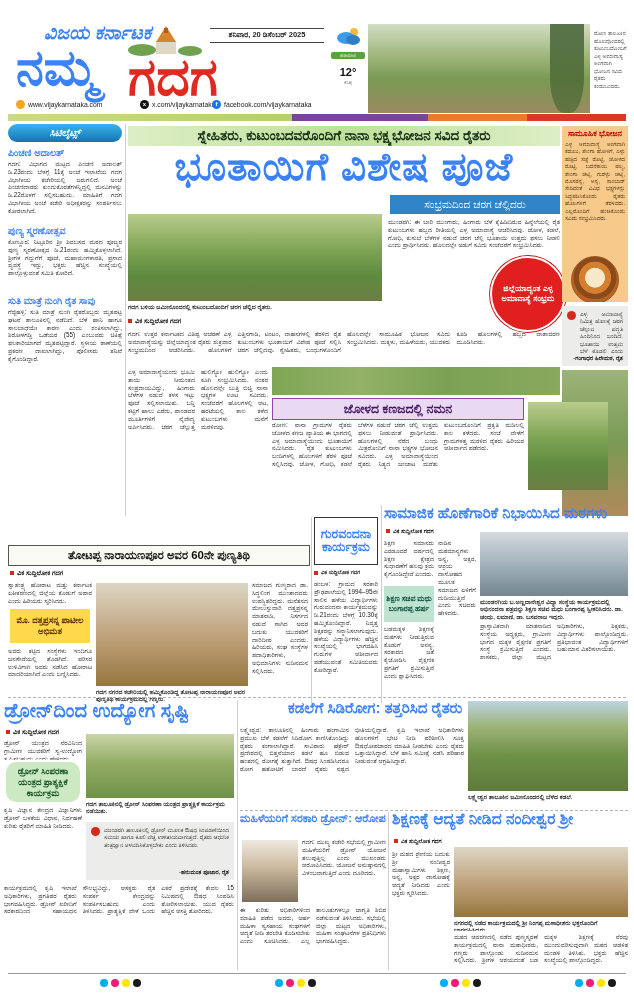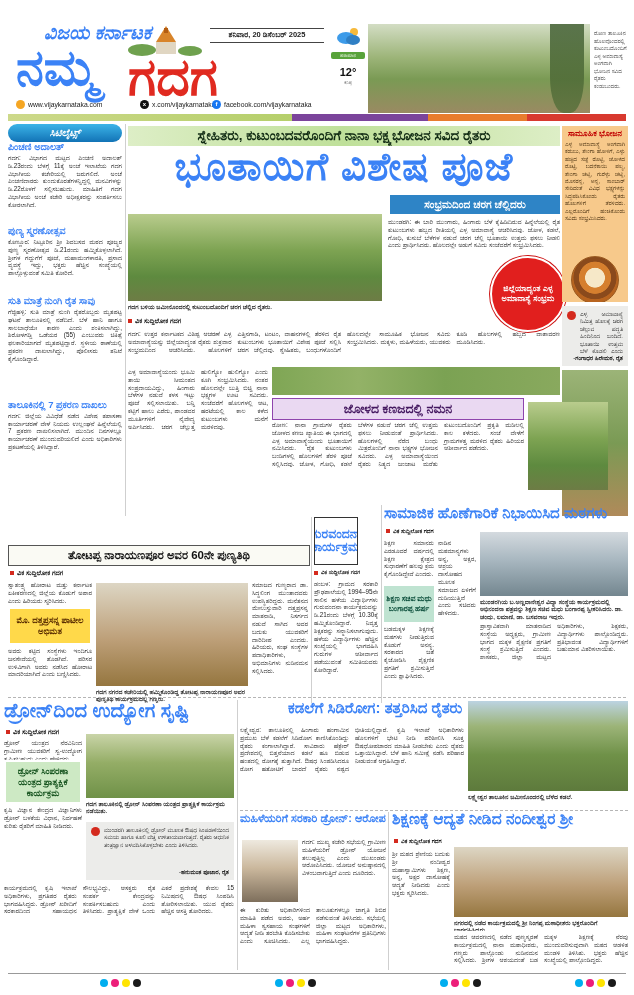--- a/index.html
+++ b/index.html
@@ -11,25 +11,25 @@
   .photo.portrait{background:linear-gradient(180deg,#eee9df 0%,#cbb89d 45%,#7e6f5c 100%);}
   .hl{font-weight:900;color:#3b82f6;line-height:1.05;}
   .body{font-size:6.3px;line-height:1.24;text-align:justify;color:#222;}
   .cols2{column-count:2;column-gap:6px;}
   .cols3{column-count:3;column-gap:6px;}
   .cols4{column-count:4;column-gap:6px;}
   .cap{font-size:6.2px;font-weight:bold;color:#333;line-height:1.2;}
   .byline{font-size:6.6px;font-weight:bold;color:#111;white-space:nowrap;}
   .sq{display:inline-block;width:4px;height:4px;background:#d42a1e;margin-right:3px;vertical-align:middle;}
   .kicker{background:linear-gradient(90deg,#ddeec6,#bfe09a 50%,#ddeec6);display:flex;align-items:center;justify-content:center;font-size:13.5px;font-weight:bold;color:#102a12;}
-  .bluebar{background:#2e84c6;color:#fff;display:flex;align-items:center;justify-content:center;font-size:10.5px;font-weight:bold;}
+  .bluebar{background:#2e84c6;color:#fff;display:flex;align-items:center;justify-content:center;font-size:10.5px;font-weight:normal;}
   .purplebar{background:#ead9f2;border:1px solid #8e44ad;color:#43175f;display:flex;align-items:center;justify-content:center;font-size:12.5px;font-weight:900;}
   .badge-circle{background:#e11f1e;border:2px solid #fff;border-radius:50%;color:#fff;display:flex;align-items:center;justify-content:center;text-align:center;font-size:8px;font-weight:bold;line-height:1.2;padding:6px;box-sizing:border-box;box-shadow:0 0 0 1px #c11;}
   .greenbox{background:#bfe3d1;color:#0a4d3a;display:flex;align-items:center;justify-content:center;text-align:center;font-weight:bold;padding:2px;box-sizing:border-box;font-family:Liberation Serif, serif;}
-  .greenbox2{background:#cde9c4;color:#14521d;}
+  .greenbox2{background:#cde9c4;color:#14521d;border-radius:10px;}
   .yellowbox{background:#ffd94a;color:#5a2d00;display:flex;align-items:center;justify-content:center;text-align:center;font-size:8.5px;font-weight:bold;padding:2px;box-sizing:border-box;}
   .quotebox{background:#ececea;padding:5px 5px 3px 5px;box-sizing:border-box;}
   .quotebox .dot{width:9px;height:9px;border-radius:50%;background:#d42a1e;float:left;margin:0 4px 2px 0;}
   .quotebox .qt{font-size:5.9px;line-height:1.25;text-align:justify;color:#222;}
   .quotebox .qby{font-size:5.9px;font-weight:bold;text-align:right;color:#111;margin-top:2px;}
   .vrule{background:#cfcfcf;width:1px;}
   .hdash{border-top:1px dashed #b5b5b5;height:0;}
   .cmyk{display:flex;gap:3px;}
   .cmyk span{width:8px;height:8px;border-radius:50%;display:block;}
   .soc{font-size:6.8px;color:#222;display:flex;align-items:center;gap:3px;white-space:nowrap;}
@@ -96,35 +96,31 @@
 
   <div class="abs" style="left:8px;top:114px;width:618px;height:7px;display:flex;">
     <div style="width:46%;background:linear-gradient(90deg,#cdd98a,#b5cf6b);"></div>
     <div style="width:22%;background:#7b449b;"></div>
     <div style="width:16%;background:#e87c2e;"></div>
     <div style="width:16%;background:#d8392f;"></div>
   </div>
 
   <div class="abs" style="left:8px;top:124px;width:114px;height:392px;">
     <div style="background:linear-gradient(180deg,#3cb4e8,#1273b6);color:#fff;font-size:10px;font-weight:bold;font-style:italic;text-align:center;border-radius:9px;padding:3px 0;">ಸಿಟಿಲೈಟ್ಸ್</div>
-    <div style="">
+    <div style="margin-top:6px;">
       <div class="hl" style="font-size:9.5px;margin-bottom:2px;">ಪಿಂಚಣಿ ಅದಾಲತ್</div>
       <div class="body" style="height:66px;overflow:hidden;">ಗದಗ: ವಿಭಾಗದ ಮಟ್ಟದ ಪಿಂಚಣಿ ಅದಾಲತ್ ಡಿ.23ರಂದು ಬೆಳಗ್ಗೆ 11ಕ್ಕೆ ಅಂಚೆ ಇಲಾಖೆಯ ಗದಗ ವಿಭಾಗೀಯ ಕಚೇರಿಯಲ್ಲಿ ಜರುಗಲಿದೆ. ಅಂಚೆ ಪಿಂಚಣಿದಾರರು ಕುಂದುಕೊರತೆಗಳನ್ನಿದ್ದಲ್ಲಿ ಮನವಿಗಳನ್ನು ಡಿ.22ರೊಳಗೆ ಸಲ್ಲಿಸಬಹುದು. ಮಾಹಿತಿಗೆ ಗದಗ ವಿಭಾಗೀಯ ಅಂಚೆ ಕಚೇರಿ ಅಧೀಕ್ಷಕರನ್ನು ಸಂಪರ್ಕಿಸಲು ಕೋರಲಾಗಿದೆ.</div>
     </div>
-    <div style="margin-top:6px;">
+    <div style="">
       <div class="hl" style="font-size:9.5px;margin-bottom:2px;">ಪುಣ್ಯ ಸ್ಮರಣೋತ್ಸವ</div>
       <div class="body" style="height:52px;overflow:hidden;">ಕೊಣ್ಣೂರ: ನಿಟ್ಟೂರಿನ ಶ್ರೀ ಶಿವಬಸವ ಮಠದ ಪೂಜ್ಯರ ಪುಣ್ಯ ಸ್ಮರಣೋತ್ಸವ ಡಿ.21ರಂದು ಹಮ್ಮಿಕೊಳ್ಳಲಾಗಿದೆ. ಶ್ರೀಗಳ ಗದ್ದುಗೆಗೆ ಪೂಜೆ, ಮಹಾಮಂಗಳಾರತಿ, ಪ್ರಸಾದ ವ್ಯವಸ್ಥೆ ಇದ್ದು, ಭಕ್ತರು ಹೆಚ್ಚಿನ ಸಂಖ್ಯೆಯಲ್ಲಿ ಪಾಲ್ಗೊಳ್ಳುವಂತೆ ಸಮಿತಿ ಕೋರಿದೆ.</div>
     </div>
     <div style="margin-top:6px;">
       <div class="hl" style="font-size:9.5px;margin-bottom:2px;">ಸುತಿ ಮಾತ್ರೆ ನುಂಗಿ ರೈತ ಸಾವು</div>
       <div class="body" style="height:86px;overflow:hidden;">ಗೆಜ್ಜಿಹಳ್ಳಿ: ಸುತಿ ಮಾತ್ರೆ ನುಂಗಿ ರೈತರೊಬ್ಬರು ಮೃತಪಟ್ಟ ಘಟನೆ ತಾಲೂಕಿನಲ್ಲಿ ನಡೆದಿದೆ. ಬೆಳೆ ಹಾನಿ ಹಾಗೂ ಸಾಲಬಾಧೆಯೇ ಕಾರಣ ಎಂದು ಶಂಕಿಸಲಾಗಿದ್ದು, ಶಿರೋಳಗಡ್ಡಿ ಒಡೆಯರ (55) ಎಂಬುವರು ಚಿಕಿತ್ಸೆ ಫಲಕಾರಿಯಾಗದೆ ಮೃತಪಟ್ಟಿದ್ದಾರೆ. ಸ್ಥಳೀಯ ಠಾಣೆಯಲ್ಲಿ ಪ್ರಕರಣ ದಾಖಲಾಗಿದ್ದು, ಪೊಲೀಸರು ತನಿಖೆ ಕೈಗೊಂಡಿದ್ದಾರೆ.</div>
-    </div>
-    <div style="margin-top:6px;">
-      <div class="hl" style="font-size:9.5px;margin-bottom:2px;">ತಾಲೂಕಿನಲ್ಲಿ 7 ಪ್ರಕರಣ ದಾಖಲು</div>
-      <div class="body" style="height:78px;overflow:hidden;">ಗದಗ: ಜಿಲ್ಲೆಯ ವಿವಿಧೆಡೆ ನಡೆದ ವಿಶೇಷ ತಪಾಸಣಾ ಕಾರ್ಯಾಚರಣೆ ವೇಳೆ ನಿಯಮ ಉಲ್ಲಂಘನೆ ಹಿನ್ನೆಲೆಯಲ್ಲಿ 7 ಪ್ರಕರಣ ದಾಖಲಿಸಲಾಗಿದೆ. ಮುಂದಿನ ದಿನಗಳಲ್ಲೂ ಕಾರ್ಯಾಚರಣೆ ಮುಂದುವರಿಯಲಿದೆ ಎಂದು ಅಧಿಕಾರಿಗಳು ಪ್ರಕಟಣೆಯಲ್ಲಿ ತಿಳಿಸಿದ್ದಾರೆ.</div>
     </div>
   </div>
   <div class="abs vrule" style="left:125px;top:124px;height:392px;"></div>
 
   <div class="abs kicker" style="left:128px;top:126px;width:432px;height:20px;">ಸ್ನೇಹಿತರು, ಕುಟುಂಬದವರೊಂದಿಗೆ ನಾನಾ ಭಕ್ಷ್ಯಭೋಜನ ಸವಿದ ರೈತರು</div>
   <div class="abs hl" style="left:128px;top:147px;width:432px;height:47px;font-size:39px;text-align:center;letter-spacing:1px;">ಭೂತಾಯಿಗೆ ವಿಶೇಷ ಪೂಜೆ</div>
   <div class="abs bluebar" style="left:390px;top:195px;width:170px;height:19px;">ಸಂಭ್ರಮದಿಂದ ಚರಗ ಚೆಲ್ಲಿದರು</div>
 
   <div class="abs photo" style="left:128px;top:214px;width:254px;height:87px;"></div>
   <div class="abs body" style="left:388px;top:218px;width:172px;height:108px;">ಮುಂಡರಗಿ: ಈ ಬಾರಿ ಮುಂಗಾರು, ಹಿಂಗಾರು ಬೆಳೆ ಕೈಹಿಡಿದಿರುವ ಹಿನ್ನೆಲೆಯಲ್ಲಿ ರೈತ ಕುಟುಂಬಗಳು ಹಬ್ಬದ ರೀತಿಯಲ್ಲಿ ಎಳ್ಳ ಅಮಾವಾಸ್ಯೆ ಆಚರಿಸಿದವು. ಜೋಳ, ಕಡಲೆ, ಗೋಧಿ, ಕುಸುಬೆ ಬೆಳೆಗಳ ನಡುವೆ ಚರಗ ಚೆಲ್ಲಿ ಭೂತಾಯಿ ಉತ್ತಮ ಫಸಲು ನೀಡಲಿ ಎಂದು ಪ್ರಾರ್ಥಿಸಿದರು. ಹೊಲದಲ್ಲೇ ಅಡುಗೆ ಸವಿದು ಸಂಜೆವರೆಗೆ ಸಂಭ್ರಮಿಸಿದರು.</div>
@@ -160,21 +156,21 @@
     <span class="sq"></span><span>ವಿಕ ಸುದ್ದಿಲೋಕ ಗದಗ</span>
   </div>
   <div class="abs body" style="left:8px;top:581px;width:84px;height:26px;">ಸ್ವಾತಂತ್ರ್ಯ ಹೋರಾಟ ಮತ್ತು ಕರ್ನಾಟಕ ಏಕೀಕರಣದಲ್ಲಿ ಜಿಲ್ಲೆಯ ಕೊಡುಗೆ ಅಪಾರ ಎಂದು ಹಿರಿಯರು ಸ್ಮರಿಸಿದರು.</div>
   <div class="abs yellowbox" style="left:10px;top:609px;width:80px;height:34px;">ಮೊ. ದತ್ತಪ್ರಸನ್ನ ಪಾಟೀಲ ಅಭಿಮತ</div>
   <div class="abs body" style="left:8px;top:647px;width:84px;height:56px;">ಅವರು ಕಟ್ಟಿದ ಸಂಸ್ಥೆಗಳು ಇಂದಿಗೂ ಜನಸೇವೆಯಲ್ಲಿ ತೊಡಗಿವೆ. ಪರಿಸರ ಉಳಿವಿಗಾಗಿ ಅವರು ನಡೆಸಿದ ಹೋರಾಟ ಮಾದರಿಯಾಗಿದೆ ಎಂದು ಬಣ್ಣಿಸಿದರು.</div>
   <div class="abs photo group" style="left:96px;top:583px;width:152px;height:103px;"></div>
   <div class="abs cap" style="left:96px;top:688px;width:152px;height:15px;">ಗದಗ ನಗರದ ಕಚೇರಿಯಲ್ಲಿ ಹಮ್ಮಿಕೊಂಡಿದ್ದ ತೋಟಪ್ಪ ನಾರಾಯಣಪೂರ ಅವರ ಪುಣ್ಯತಿಥಿ ಕಾರ್ಯಕ್ರಮದಲ್ಲಿ ಗಣ್ಯರು.</div>
   <div class="abs body" style="left:252px;top:581px;width:56px;height:122px;">ಸಮಾಜದ ಗುಣ್ಯರಾದ ಡಾ. ಸಿದ್ಧಲಿಂಗ ಮುಂತಾದವರು ಉಪಸ್ಥಿತರಿದ್ದರು. ಮನೆತನದ ಮೇಲುಸ್ತುವಾರಿ ದತ್ತಪ್ರಸನ್ನ ಮಾತನಾಡಿ, ನಿಸರ್ಗದ ನಡುವೆ ಸಾಗಿದ ಅವರ ಬದುಕು ಯುವಕರಿಗೆ ದಾರಿದೀಪ ಎಂದರು. ಹಿರಿಯರು, ಸಂಘ ಸಂಸ್ಥೆಗಳ ಪದಾಧಿಕಾರಿಗಳು, ಅಭಿಮಾನಿಗಳು ನುಡಿನಮನ ಸಲ್ಲಿಸಿದರು.</div>
   <div class="abs vrule" style="left:311px;top:517px;height:186px;"></div>
 
-  <div class="abs" style="left:314px;top:517px;width:44px;height:48px;border:1.5px solid #333;display:flex;flex-direction:column;align-items:center;justify-content:center;box-sizing:border-box;">
+  <div class="abs" style="left:314px;top:517px;width:64px;height:48px;border:1.5px solid #333;display:flex;flex-direction:column;align-items:center;justify-content:center;box-sizing:border-box;">
     <div class="hl" style="font-size:12.5px;">ಗುರವಂದನಾ</div>
     <div class="hl" style="font-size:12.5px;text-align:center;">ಕಾರ್ಯಕ್ರಮ</div>
   </div>
   <div class="abs byline" style="left:314px;top:569px;font-size:5.6px;">
     <span class="sq"></span><span>ವಿಕ ಸುದ್ದಿಲೋಕ ಗದಗ</span>
   </div>
   <div class="abs body" style="left:314px;top:580px;width:64px;height:123px;">ಡಂಬಳ: ಗ್ರಾಮದ ಸರಕಾರಿ ಪ್ರೌಢಶಾಲೆಯಲ್ಲಿ 1994–95ನೇ ಸಾಲಿನ ಹಳೆಯ ವಿದ್ಯಾರ್ಥಿಗಳು ಗುರುವಂದನಾ ಕಾರ್ಯಕ್ರಮವನ್ನು ಡಿ.21ರಂದು ಬೆಳಗ್ಗೆ 10.30ಕ್ಕೆ ಹಮ್ಮಿಕೊಂಡಿದ್ದಾರೆ. ನಿವೃತ್ತ ಶಿಕ್ಷಕರನ್ನು ಸನ್ಮಾನಿಸಲಾಗುವುದು. ಹಳೆಯ ವಿದ್ಯಾರ್ಥಿಗಳು ಹೆಚ್ಚಿನ ಸಂಖ್ಯೆಯಲ್ಲಿ ಭಾಗವಹಿಸಿ ಗುರುಗಳ ಆಶೀರ್ವಾದ ಪಡೆಯುವಂತೆ ಸಮಿತಿಯವರು ಕೋರಿದ್ದಾರೆ.</div>
   <div class="abs vrule" style="left:381px;top:505px;height:198px;"></div>
 
   <div class="abs hl" style="left:384px;top:505px;width:244px;height:21px;font-size:15px;">ಸಾಮಾಜಿಕ ಹೊಣೆಗಾರಿಕೆ ನಿಭಾಯಿಸಿದ ಮಠಗಳು</div>

